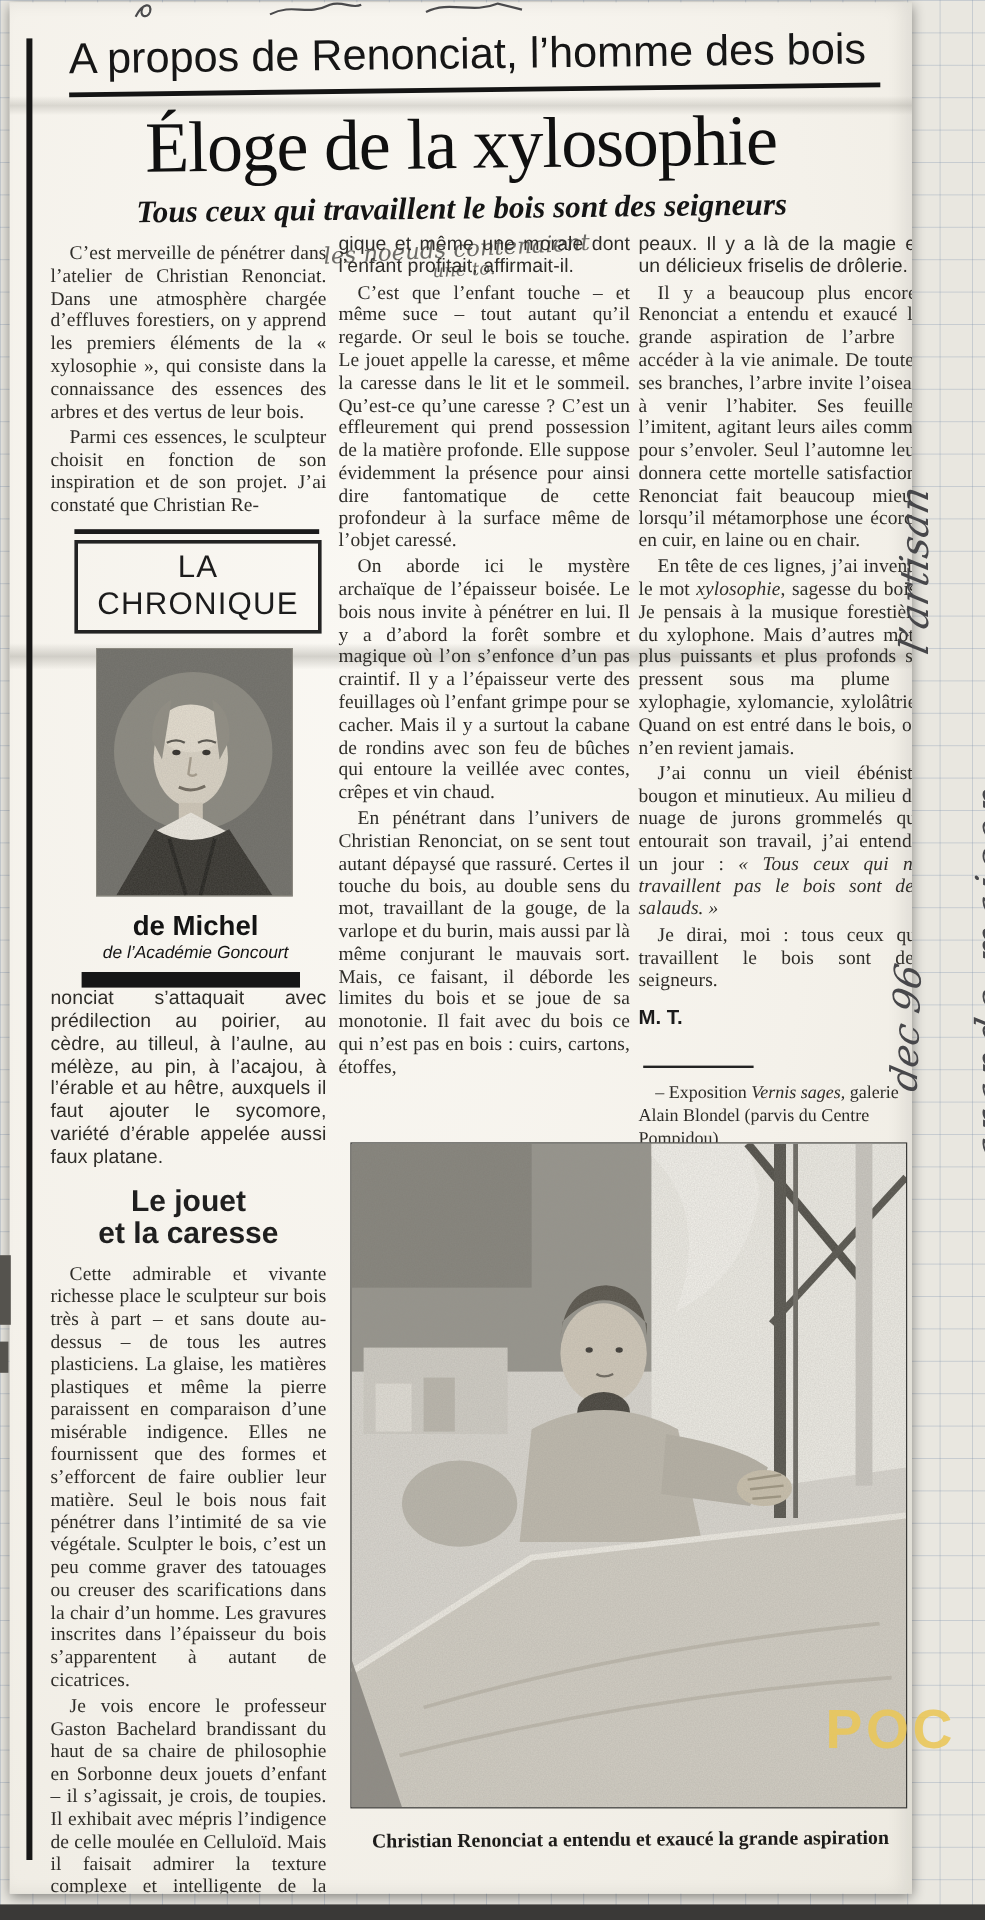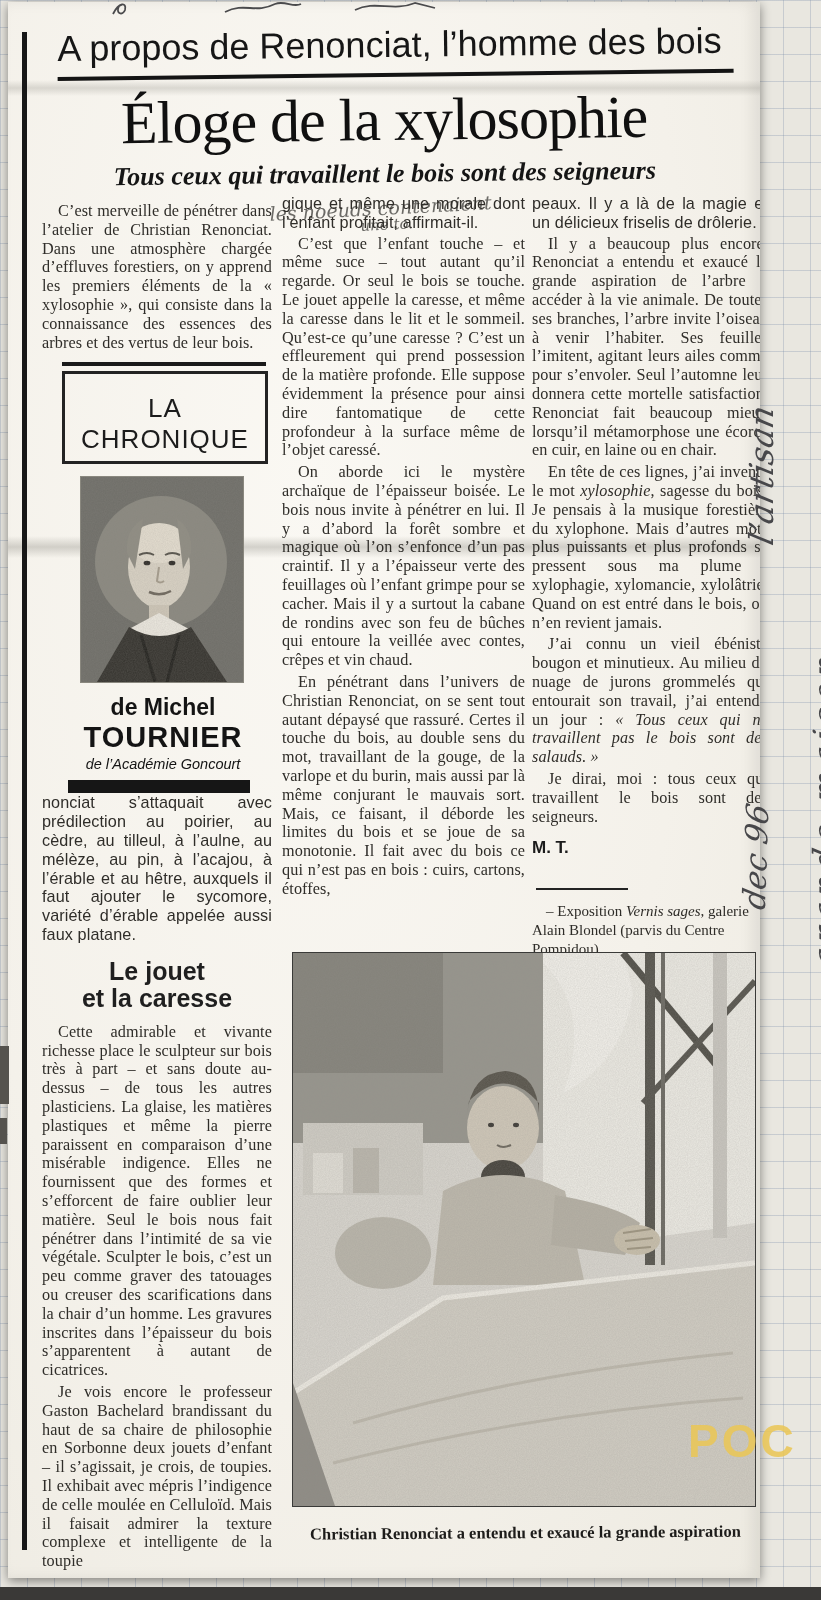--- a/index.html
+++ b/index.html
@@ -35,21 +35,21 @@
 
   .col{position:absolute;}
   .col1{left:34px;top:200px;width:230px;}
   .col2{left:274px;top:192px;width:243px;}
   .col3{left:524px;top:192px;width:236px;}
   p.body{font:16.2px/18.8px "Liberation Sans",sans-serif;text-align:justify;color:#2f2d29;margin:0 0 3px 0;letter-spacing:.1px;}
   p.indent{text-indent:16px;font-family:Liberation Serif, serif;}
   .it{font-style:italic;}
 
   .chronique-topline{height:4px;background:#1a1a1a;width:204px;margin:10px 0 5px 20px;}
-  .chronique-box{border:3px solid #232323;width:196px;margin-left:20px;padding:19px 2px 6px;text-align:center;
+  .chronique-box{border:3px solid #232323;width:196px;margin-left:20px;padding:4px 2px 6px;text-align:center;
     font:26px "Liberation Sans",sans-serif;letter-spacing:1px;color:#1c1c1c;}
   .portrait{margin:12px 0 0 38px;width:162px;height:205px;border:1px solid #8a887f;background:#6f6e68;}
   .byline{margin:12px 0 0 26px;width:190px;text-align:center;color:#141414;}
   .byline-prefix{font:700 23px/1.1 "Liberation Sans",sans-serif;}
   .byline-name{font:700 29px/1.15 "Liberation Sans",sans-serif;letter-spacing:1px;}
   .byline-affil{font:italic 14.5px/1.2 "Liberation Sans",sans-serif;margin-top:2px;}
   .byline-bar{margin:7px 0 0 26px;width:182px;height:13px;background:#161616;}
   .p-after-box{margin-top:14px;}
   .subhead{margin:14px 0 10px;text-align:center;font:700 25px/1.1 "Liberation Sans",sans-serif;color:#1f1f1f;}
   .subhead span{display:block;text-align:center;}
@@ -89,20 +89,21 @@
     <div class="subtitle">Tous ceux qui travaillent le bois sont des seigneurs</div>
   </div>
 
   <div class="hw hw-note1">
     <span>les noeuds contenaient</span>
     <span class="l2">une to.</span>
   </div>
 
   <div class="col col1">
     <p class="body indent">C’est merveille de pénétrer dans l’atelier de Christian Renonciat. Dans une atmosphère chargée d’effluves forestiers, on y apprend les premiers éléments de la « xylosophie », qui consiste dans la connaissance des essences des arbres et des vertus de leur bois.</p>
+    <p class="body indent">Parmi ces essences, le sculpteur choisit en fonction de son inspiration et de son projet. J’ai constaté que Christian Re-</p>
 
     <div class="chronique-topline"></div>
     <div class="chronique-box">LA CHRONIQUE</div>
 
     <div class="portrait">
       <svg width="162" height="205" viewBox="0 0 162 205">
         <defs>
           <filter id="grain" x="0" y="0" width="100%" height="100%">
             <feTurbulence type="fractalNoise" baseFrequency="0.9" numOctaves="2"></feTurbulence>
             <feColorMatrix type="matrix" values="0 0 0 0 0.30  0 0 0 0 0.29  0 0 0 0 0.27  0 0 0 0.45 0"></feColorMatrix>
@@ -124,21 +125,20 @@
         <polygon points="48,152 78,136 108,152 102,172 54,172" fill="#ece8df"></polygon>
         <path d="M16,205 L48,150 Q78,168 110,150 L146,205 Z" fill="#35332e"></path>
         <path d="M60,158 L74,205" stroke="#23221e" stroke-width="3"></path>
         <path d="M98,158 L86,205" stroke="#23221e" stroke-width="3"></path>
         <rect width="162" height="205" filter="url(#grain)" opacity="0.55"></rect>
       </svg>
     </div>
 
     <div class="byline">
       <div class="byline-prefix">de Michel</div>
-      <div class="byline-name">TOURNIER</div>
       <div class="byline-affil">de l’Académie Goncourt</div>
     </div>
     <div class="byline-bar"></div>
 
     <p class="body p-after-box">nonciat s’attaquait avec prédilection au poirier, au cèdre, au tilleul, à l’aulne, au mélèze, au pin, à l’acajou, à l’érable et au hêtre, auxquels il faut ajouter le sycomore, variété d’érable appelée aussi faux platane.</p>
 
     <h2 class="subhead">
       <span>Le jouet</span>
       <span>et la caresse</span>
     </h2>

